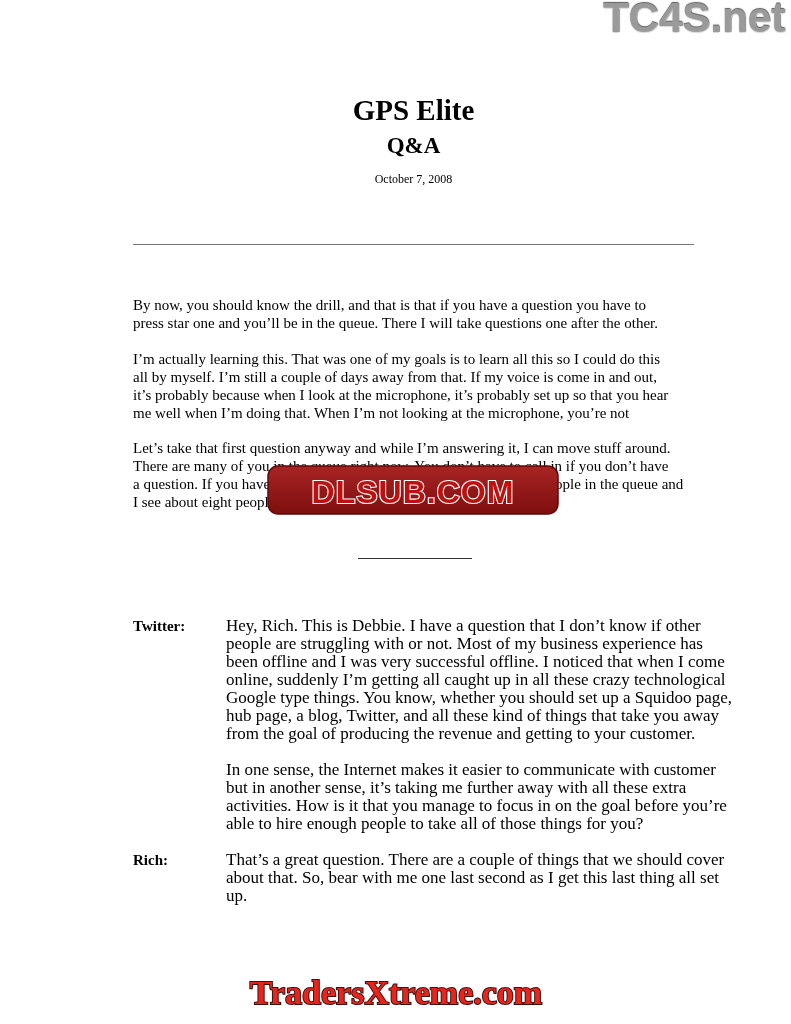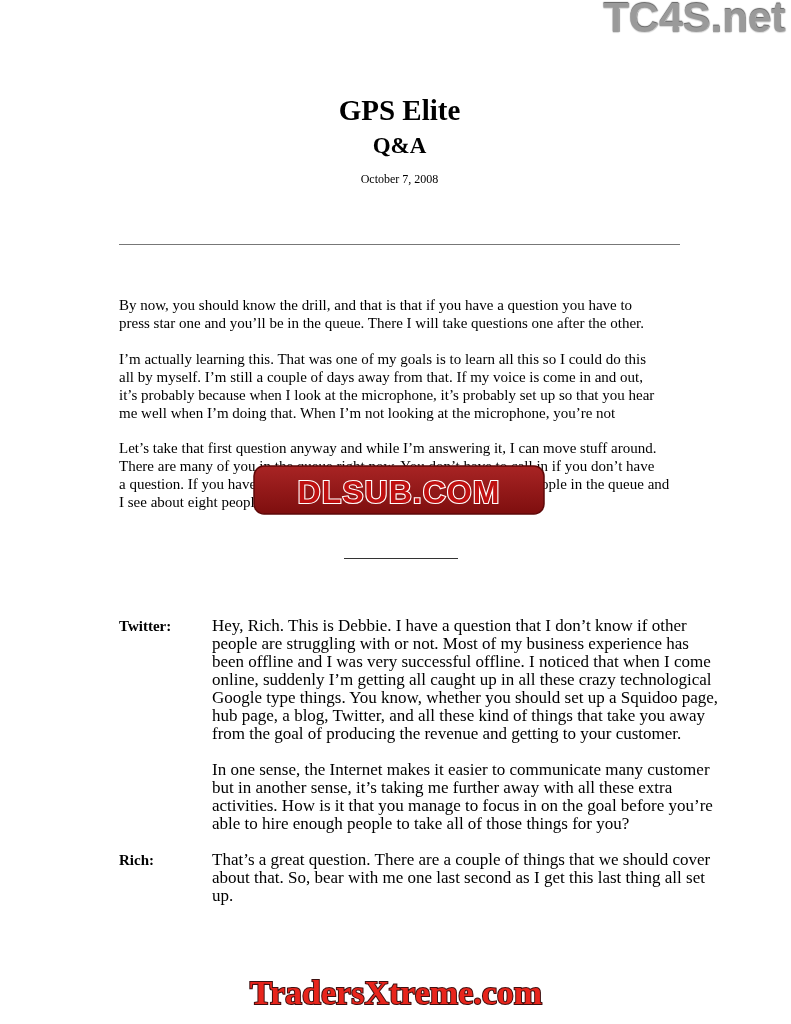--- a/index.html
+++ b/index.html
@@ -19,21 +19,21 @@
     font-family: "Liberation Sans", sans-serif;
     font-weight: bold;
     font-size: 42px;
     letter-spacing: 0px;
     color: #9a9a9a;
     text-shadow: 0 1px 1px #d9d9d9, 0 -1px 1px #5f5f5f, 1px 0 1px #8a8a8a;
   }
 
   .content {
     position: absolute;
-    left: 119px; top: 0;
+    left: 133px; top: 0;
     width: 561px;
   }
 
   .doc-title {
     margin-top: 94px;
     text-align: center;
     font-size: 29px;
     font-weight: bold;
     line-height: 32px;
   }
@@ -160,21 +160,21 @@
           <div class="line">been offline and I was very successful offline. I noticed that when I come</div>
           <div class="line">online, suddenly I’m getting all caught up in all these crazy technological</div>
           <div class="line">Google type things. You know, whether you should set up a Squidoo page,</div>
           <div class="line">hub page, a blog, Twitter, and all these kind of things that take you away</div>
           <div class="line">from the goal of producing the revenue and getting to your customer.</div>
         </div>
     </div>
     <div class="qa-row">
       <div class="qa-label"></div>
       <div class="qa-text">
-          <div class="line">In one sense, the Internet makes it easier to communicate many customer</div>
+          <div class="line">In one sense, the Internet makes it easier to communicate with customer</div>
           <div class="line">but in another sense, it’s taking me further away with all these extra</div>
           <div class="line">activities. How is it that you manage to focus in on the goal before you’re</div>
           <div class="line">able to hire enough people to take all of those things for you?</div>
         </div>
     </div>
     <div class="qa-row">
       <div class="qa-label">Rich:</div>
       <div class="qa-text">
           <div class="line">That’s a great question. There are a couple of things that we should cover</div>
           <div class="line">about that. So, bear with me one last second as I get this last thing all set</div>

